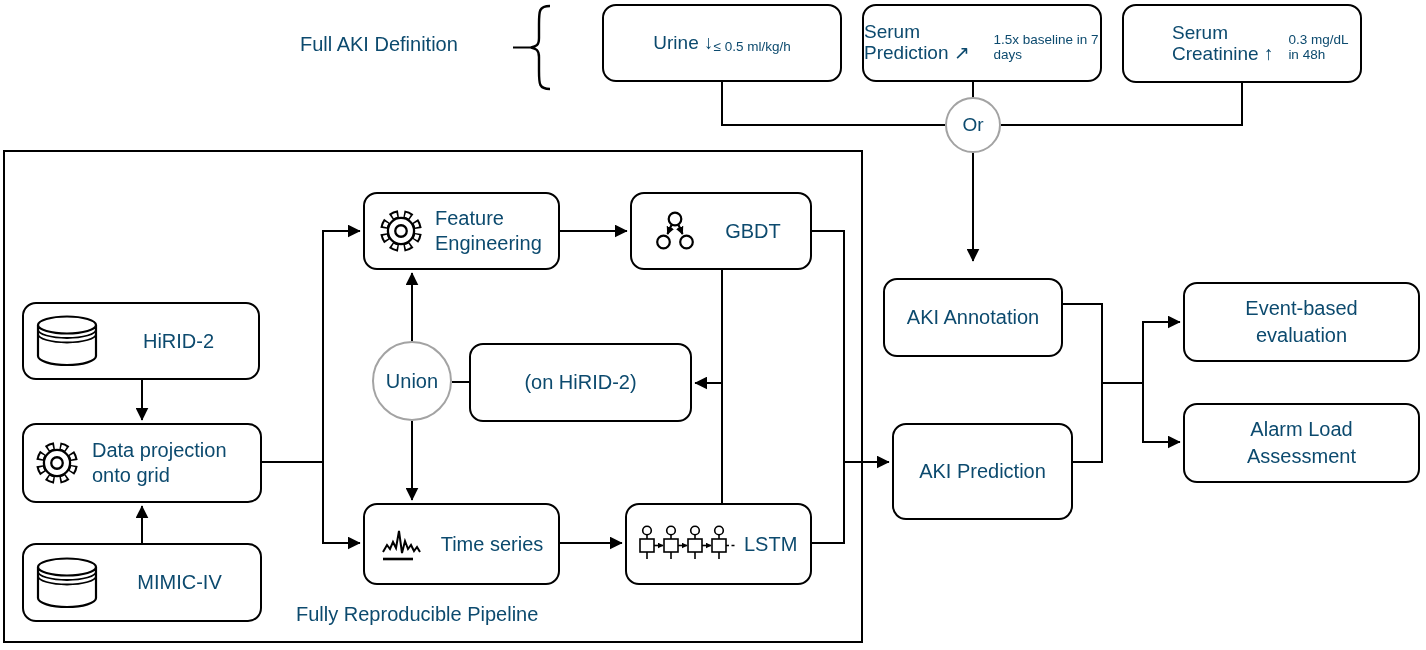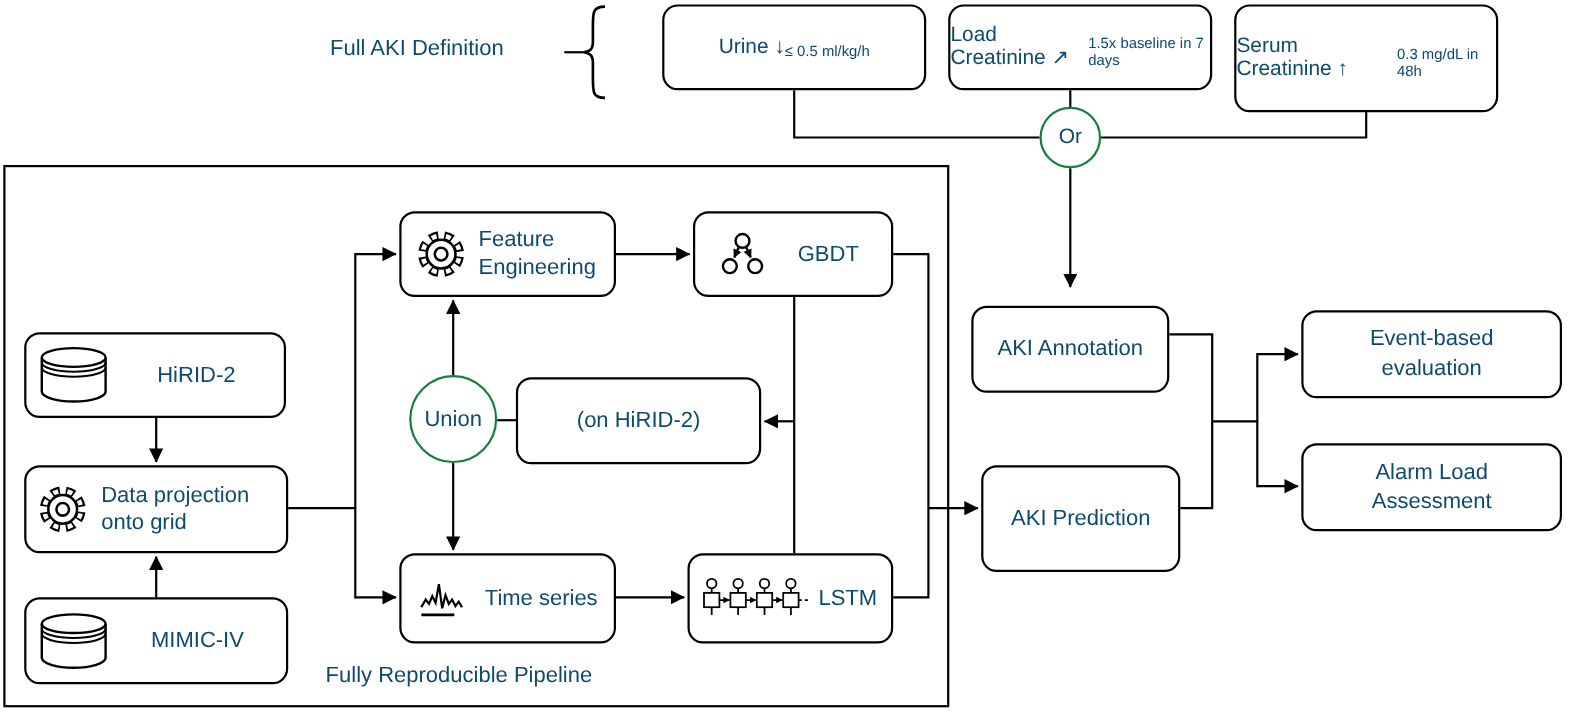--- a/index.html
+++ b/index.html
@@ -17,21 +17,21 @@
     border-radius:0;z-index:0;
   }
   .col{flex-direction:row;}
   .crit-title{font-size:19px;line-height:1.1;}
   .crit-sub{font-size:13.5px;margin-top:7px;}
   .lbl{font-size:20px;line-height:1.25;}
   .two-line{text-align:center;font-size:20px;line-height:1.35;}
   .icon{display:flex;align-items:center;flex:0 0 auto;}
   .freefloat{position:absolute;z-index:1;font-size:20px;white-space:nowrap;}
   .circle{
-    position:absolute;box-sizing:border-box;border:2px solid #15803d;border-radius:50%;
+    position:absolute;box-sizing:border-box;border:2px solid #a3a3a3;border-radius:50%;
     background:#fff;display:flex;align-items:center;justify-content:center;z-index:1;
   }
   .row{display:flex;align-items:center;width:100%;height:100%;}
   .fill-center{flex:1;display:flex;align-items:center;justify-content:center;}
   .text-left{display:flex;flex-direction:column;align-items:flex-start;}
 </style>
 </head>
 <body>
 
 <div id="canvas">
@@ -91,24 +91,24 @@
     </g>
   </svg>
 
   <div class="freefloat" style="left:300px;top:33px;">Full AKI Definition</div>
 
   <div class="box col" style="left:602px;top:4px;width:240px;height:78px;">
     <div class="crit-title">Urine ↓</div>
     <div class="crit-sub">≤ 0.5 ml/kg/h</div>
   </div>
   <div class="box col" style="left:862px;top:4px;width:240px;height:78px;">
-    <div class="crit-title">Load Creatinine ↗</div>
+    <div class="crit-title">Serum Prediction ↗</div>
     <div class="crit-sub">1.5x baseline in 7 days</div>
   </div>
-  <div class="box col" style="left:1122px;top:4px;width:240px;height:98px;">
+  <div class="box col" style="left:1122px;top:4px;width:240px;height:79px;padding-left:48px;">
     <div class="crit-title">Serum Creatinine ↑</div>
     <div class="crit-sub">0.3 mg/dL in 48h</div>
   </div>
 
   <div class="circle" style="left:945px;top:97px;width:56px;height:56px;font-size:19px;">
     <span>Or</span>
   </div>
 
   <div class="outer" style="left:3px;top:150px;width:860px;height:493px;"></div>
   <div class="freefloat" style="left:296px;top:603px;">Fully Reproducible Pipeline</div>

